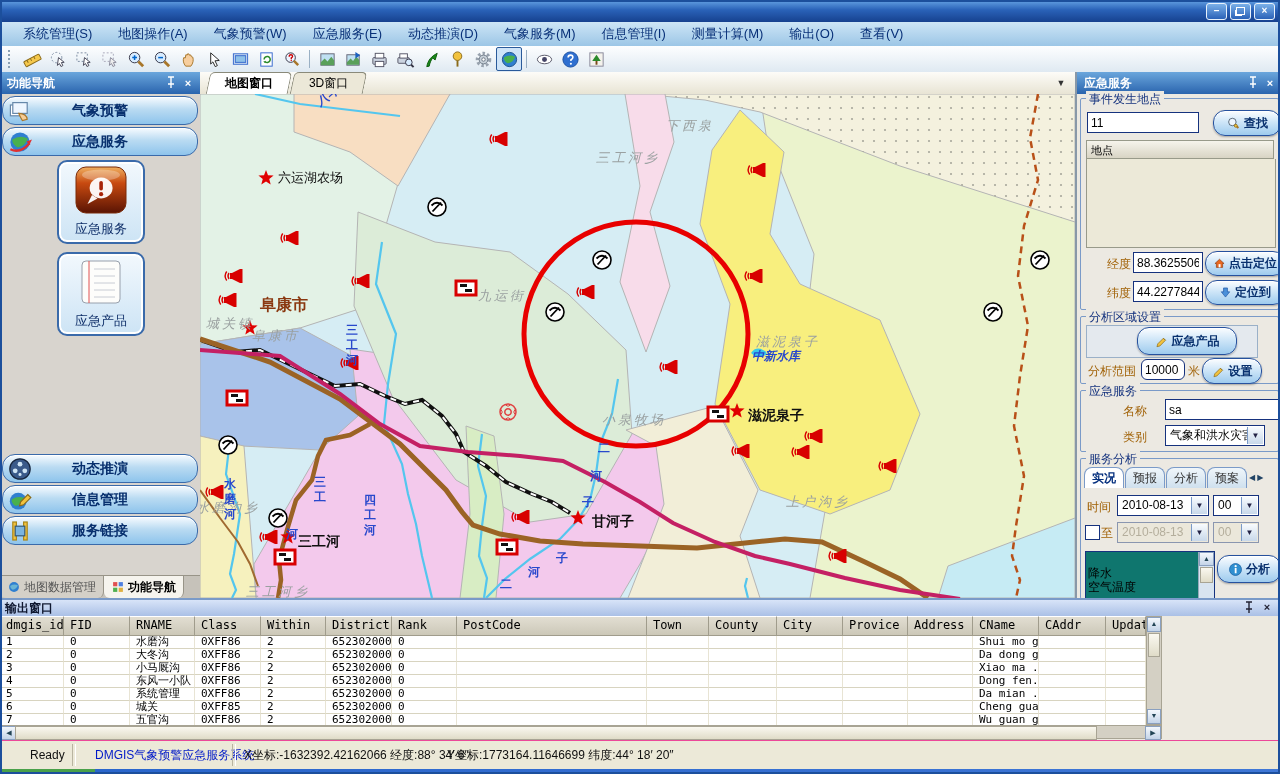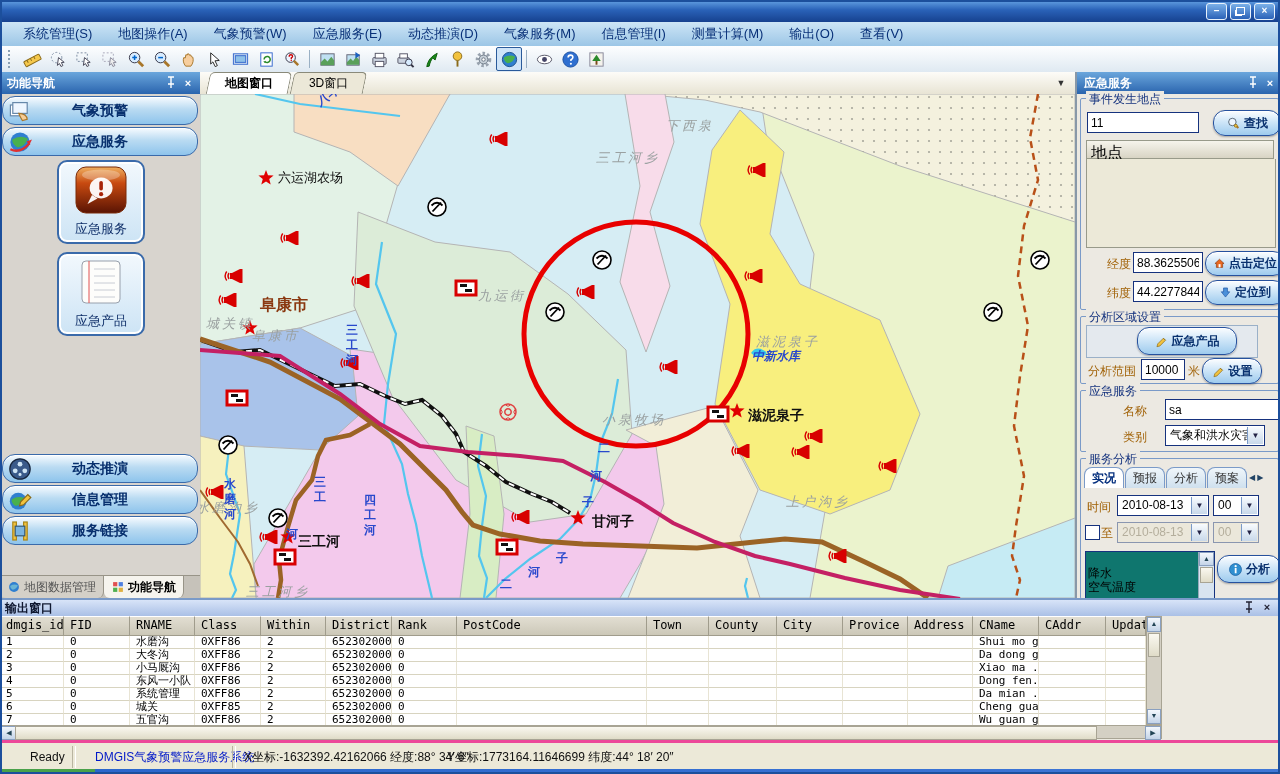--- a/index.html
+++ b/index.html
@@ -75,21 +75,21 @@
   .group{position:absolute;left:3px;right:3px;border:1px solid #7a9ac8;border-radius:2px;}
   .glabel{position:absolute;top:-8px;left:5px;background:#ece9e2;padding:0 3px;color:#14327e;font-size:12px;}
   .flabel{position:absolute;font-size:12px;color:#a16207;}
   .inp{position:absolute;border:1px solid #16327e;background:#fff;font-size:12px;padding:1px 3px;
     box-sizing:border-box;font-family:"Liberation Sans",sans-serif;}
   .pbtn{position:absolute;display:flex;align-items:center;justify-content:center;gap:3px;
     border:1px solid #26519e;border-radius:12px;background:linear-gradient(#fbfdff,#cfe6f8 45%,#9ecbee);
     box-shadow:0 1px 2px rgba(0,0,0,.3),inset 0 1px 0 #fff;color:#08306e;font-weight:bold;font-size:12px;}
   .inset{position:absolute;border:1px solid #9ab0c8;background:#e4e9ee;}
   .listhead{position:absolute;background:linear-gradient(#f6f4ec,#d8d4c4);border:1px solid #989a8a;
-    font-size:16px;padding:2px 4px;box-sizing:border-box;}
+    font-size:11px;padding:2px 4px;box-sizing:border-box;}
   .listbody{position:absolute;background:#ece9d8;border:1px solid #989a8a;border-top:none;}
   .sel{position:absolute;border:1px solid #16327e;background:#fff;font-size:12px;height:21px;
     line-height:19px;padding:0 17px 0 4px;box-sizing:border-box;overflow:hidden;white-space:nowrap;}
   .sel .ar{position:absolute;right:1px;top:1px;bottom:1px;width:15px;display:flex;align-items:center;
     justify-content:center;font-size:8px;color:#224;background:linear-gradient(#f8fbfe,#c8d8ea);border-left:1px solid #7a9ac8;}
   .sel.dis{background:#ebe7da;color:#b4ae9c;border-color:#8a96b0;}
   .cb{position:absolute;width:13px;height:13px;border:1px solid #16327e;background:#fff;}
   .atabs{position:absolute;display:flex;align-items:flex-end;}
   .atab{height:20px;line-height:20px;padding:0 7px;font-size:12px;color:#333;border:1px solid #7a9ac8;border-bottom:none;
     border-radius:8px 8px 0 0;background:linear-gradient(#f0f6fa,#cfe0ee);margin-right:1px;}
@@ -112,21 +112,21 @@
   .trows{position:absolute;left:0;top:36px;}
   .trow{display:flex;height:13px;font-family:"DejaVu Sans Mono",monospace;font-size:11px;background:#fff;}
   .tdc{box-sizing:border-box;border-right:1px solid #e8e4d4;border-bottom:1px solid #d8d4c0;padding:0 6px;
     overflow:hidden;white-space:nowrap;line-height:12px;}
   .vscroll{position:absolute;width:16px;background:#d4d0c4;border:1px solid #a8a494;box-sizing:border-box;}
   .hscroll{position:absolute;height:14px;background:#d4d0c4;border:1px solid #a8a494;box-sizing:border-box;}
   .thumb{background:linear-gradient(#faf8f0,#e0dcc8);border:1px solid #a8a494;}
 
   
   .statusbar{position:absolute;left:0;top:740px;width:1280px;height:29px;background:#ece9d8;
-    border-top:3px solid #ec4899;font-size:12px;color:#101010;}
+    border-top:1px solid #ec4899;font-size:12px;color:#101010;}
   .sseg{position:absolute;top:5px;line-height:18px;white-space:nowrap;}
   .sdiv{position:absolute;top:3px;height:22px;width:2px;border-left:1px solid #b8b4a0;border-right:1px solid #fff;}
   .sliver{position:absolute;left:0;top:769px;width:1280px;height:5px;background:linear-gradient(90deg,#4aa14a 0,#4aa14a 95px,#2a66cc 95px,#3f77d6 100%);}
 </style>
 </head>
 <body>
 
 <div class="titlebar">
   <div class="win-btns">
     <div class="wbtn">–</div>
@@ -646,21 +646,21 @@
       <span class="glabel">分析区域设置</span>
       <div class="inset" style="left:5px;top:8px;width:170px;height:31px"></div>
       <div class="pbtn" style="left:56px;top:10px;width:98px;height:26px">
         <svg width="14" height="14" viewBox="0 0 20 20">
             <path d="M4 14 L12 6 l3 3 -8 8 -4.2 1.2 z" fill="#f2c23e" stroke="#8a6a1a"></path>
             <path d="M12 6 l3 3" stroke="#8a6a1a"></path>
           </svg>
         <span>应急产品</span>
       </div>
       <span class="flabel" style="left:7px;top:46px">分析范围</span>
-      <input class="inp" style="left: 60px; top: 42px; width: 44px; height: 21px;" value="10000">
+      <input class="inp" style="left: 60px; top: 42px; width: 44px; height: 21px; border-radius: 6px;" value="10000">
       <span class="flabel" style="left:107px;top:46px">米</span>
       <div class="pbtn" style="left:121px;top:41px;width:58px;height:24px">
         <svg width="14" height="14" viewBox="0 0 20 20">
             <path d="M4 14 L12 6 l3 3 -8 8 -4.2 1.2 z" fill="#f2c23e" stroke="#8a6a1a"></path>
             <path d="M12 6 l3 3" stroke="#8a6a1a"></path>
           </svg>
         <span>设置</span>
       </div>
     </div>
 

